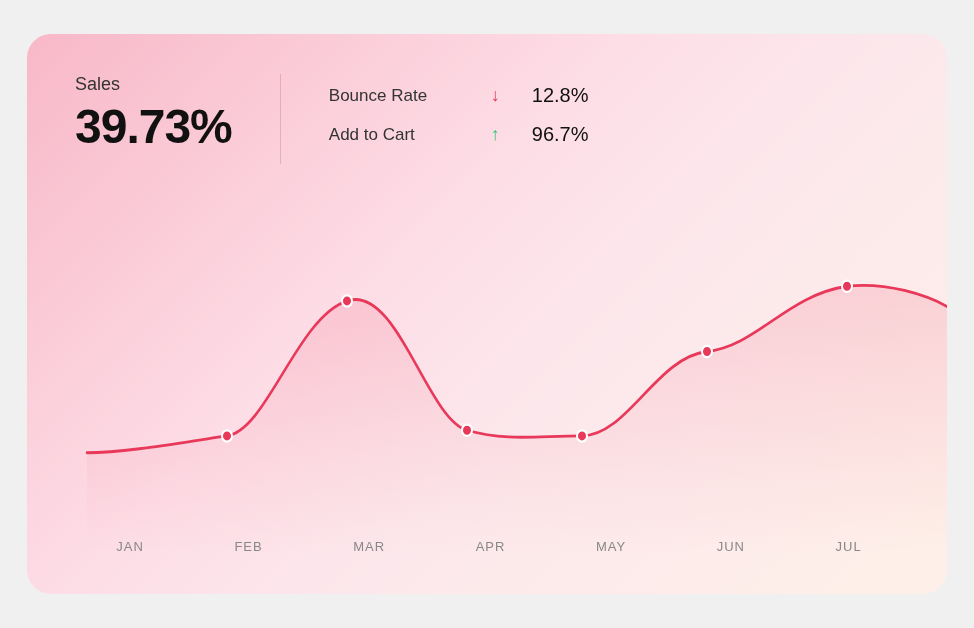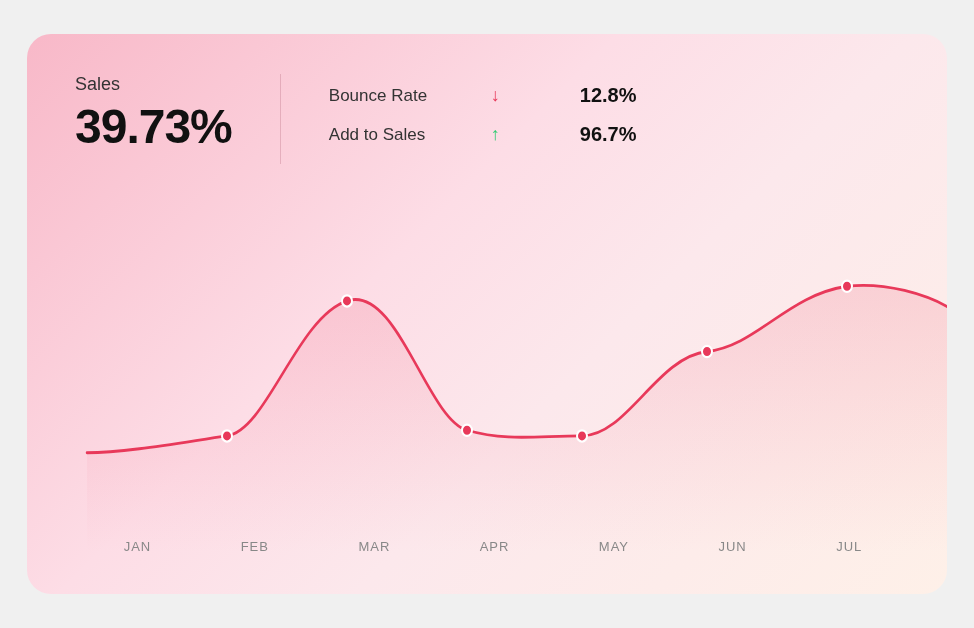--- a/index.html
+++ b/index.html
@@ -86,42 +86,41 @@
     .metric-arrow.down {
       color: #e8395a;
     }
 
     .metric-arrow.up {
       color: #2dcc70;
     }
 
     .metric-value {
       font-size: 20px;
-      font-weight: 700;
+      font-weight: 400;
       color: #111;
-      margin-left: 48px;
     }
 
     .chart-area {
       position: absolute;
       bottom: 40px;
       left: 0;
       right: 0;
       height: 360px;
     }
 
     .chart-svg {
       width: 100%;
       height: 100%;
     }
 
     .x-labels {
       position: absolute;
       bottom: 0;
-      left: 12px;
+      left: 4px;
       right: 0;
       display: flex;
       justify-content: space-around;
       padding: 0 40px;
       align-items: flex-end;
     }
 
     .x-label {
       font-size: 13px;
       font-weight: 500;
@@ -140,21 +139,21 @@
       <div class="sales-value">39.73%</div>
     </div>
     <div class="divider"></div>
     <div class="metrics-section">
       <div class="metric-row">
         <span class="metric-label">Bounce Rate</span>
         <span class="metric-arrow down">↓</span>
         <span class="metric-value">12.8%</span>
       </div>
       <div class="metric-row">
-        <span class="metric-label">Add to Sales</span>
+        <span class="metric-label">Add to Cart</span>
         <span class="metric-arrow up">↑</span>
         <span class="metric-value">96.7%</span>
       </div>
     </div>
   </div>
 
   <div class="chart-area">
     <svg class="chart-svg" viewBox="0 0 920 320" preserveAspectRatio="none">
       <defs>
         <linearGradient id="lineGrad" x1="0" y1="0" x2="0" y2="1">

